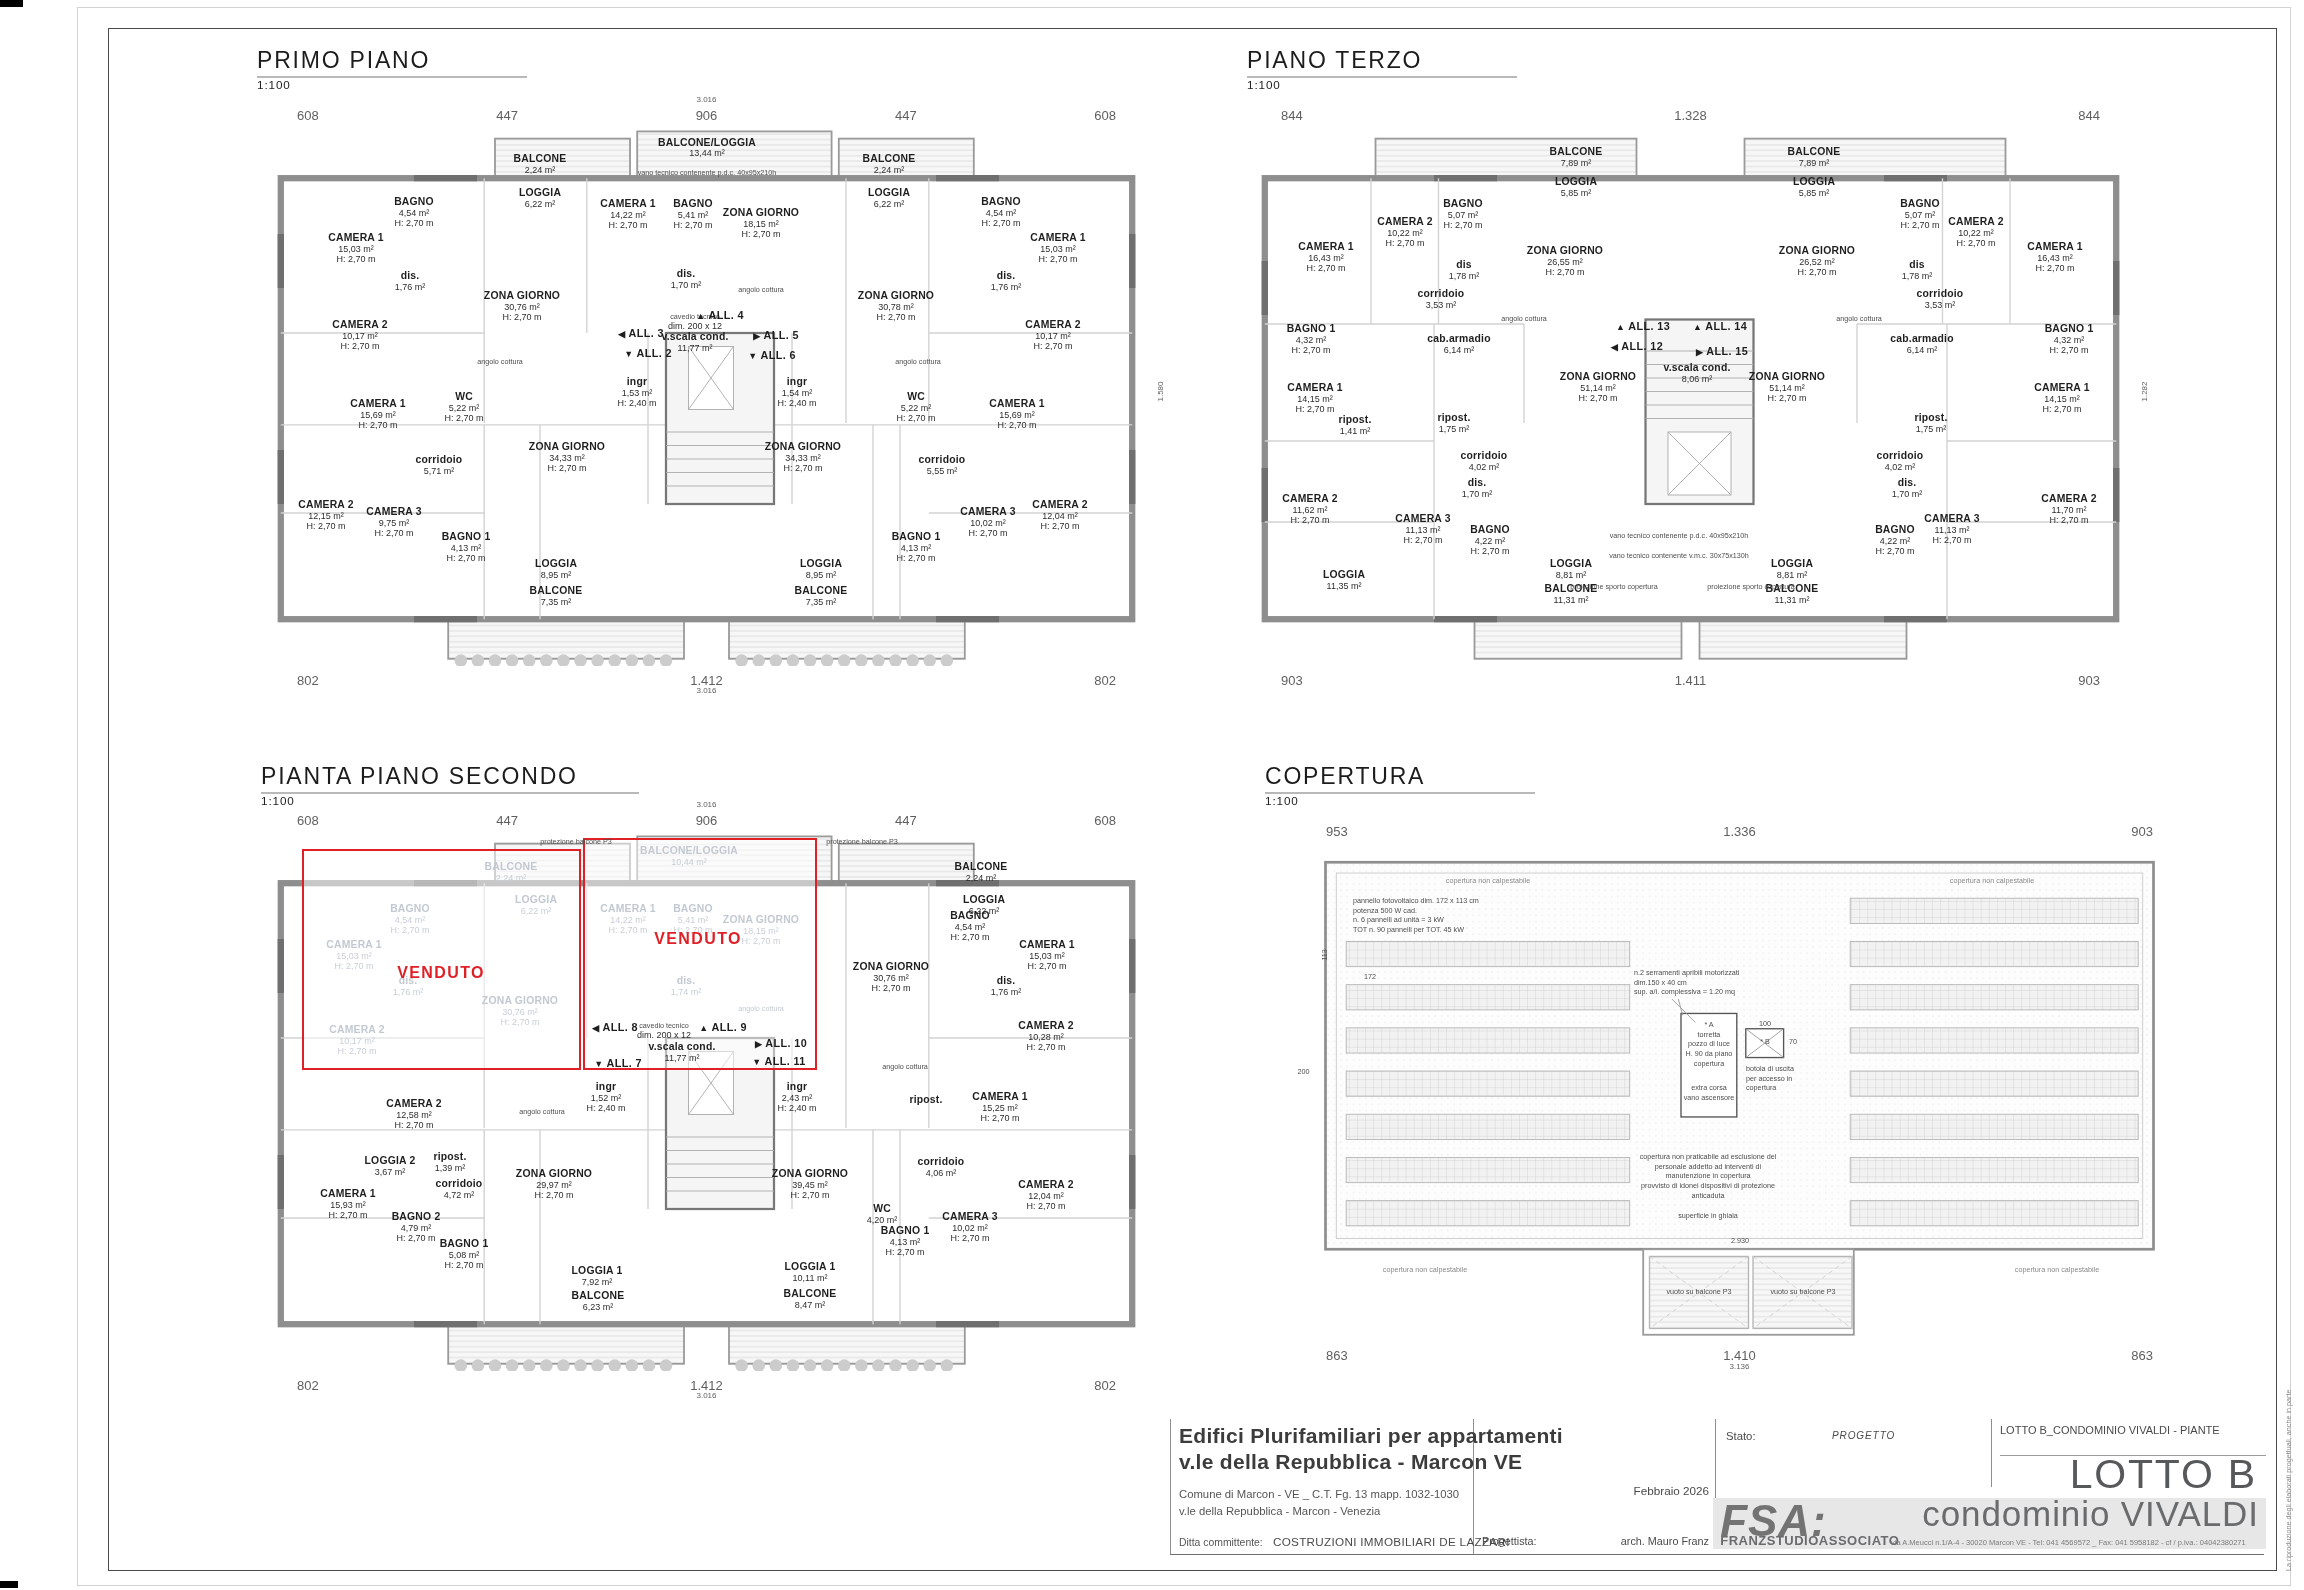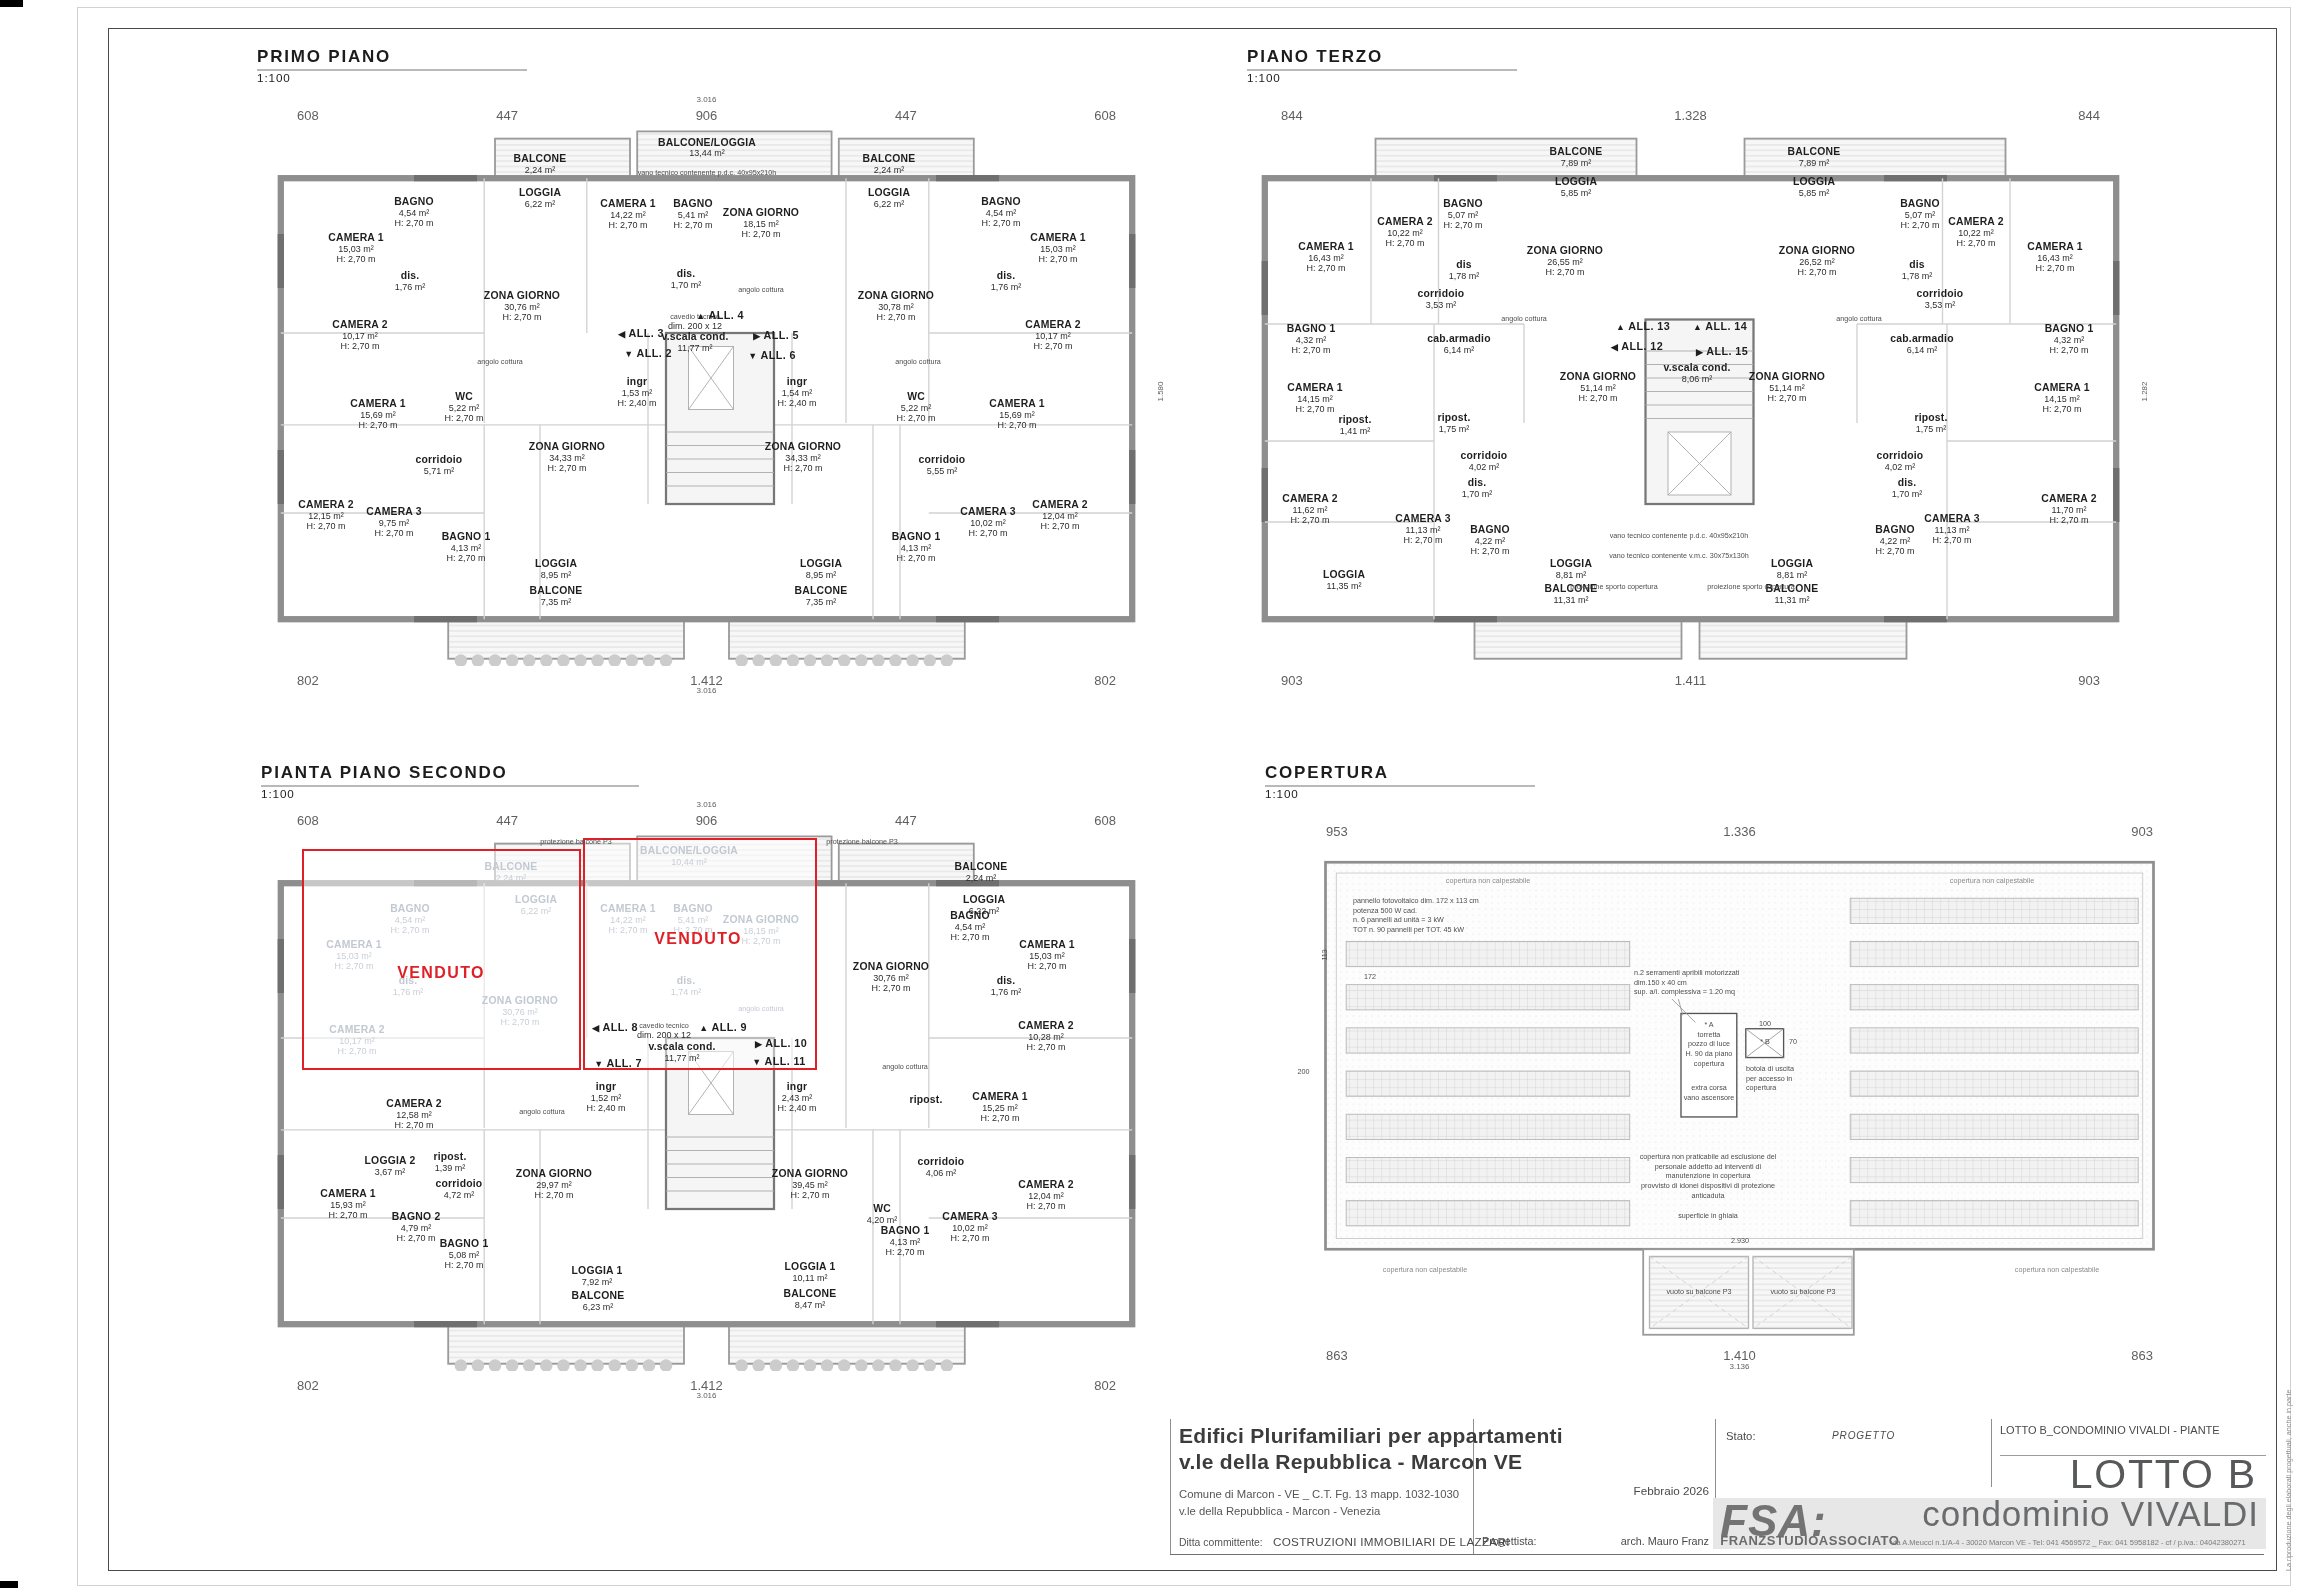--- a/index.html
+++ b/index.html
@@ -3,21 +3,21 @@
 <meta charset="utf-8">
 <style>
   html,body{margin:0;padding:0;background:#fff;}
   body{width:2304px;height:1590px;font-family:"Liberation Sans",sans-serif;position:relative;overflow:hidden;}
   .sheet{position:absolute;inset:0;background:#fff;}
   .frame-outer{position:absolute;left:77px;top:7.2px;right:12.6px;bottom:4.5px;border:0.9px solid #d2d2d2;}
   .frame-inner{position:absolute;left:108px;top:28px;width:2169px;height:1543px;border:1.8px solid #4a4a4a;box-sizing:border-box;}
   .cropmark{position:absolute;background:#000;}
   
   .ptitle{position:absolute;color:#1c1c1c;}
-  .ptitle .t{font-size:17px;font-weight:bold;letter-spacing:1.8px;white-space:nowrap;}
+  .ptitle .t{font-size:23px;font-weight:normal;letter-spacing:1.8px;white-space:nowrap;}
   .ptitle .u{height:1.8px;background:#b9b9b9;margin-top:1.8px;}
   .ptitle .s{font-size:11.7px;letter-spacing:0.9px;margin-top:0.9px;}
   
   .plan{position:absolute;width:873px;height:540px;}
   .plan svg{position:absolute;left:0;top:0;}
   .layer{position:absolute;left:0;top:0;width:100%;height:100%;}
   .room{position:absolute;transform:translate(-50%,-50%);text-align:center;line-height:1.12;white-space:nowrap;color:#1e1e1e;z-index:5;}
   .room .rn{font-weight:bold;font-size:10.4px;letter-spacing:0.2px;}
   .room .ra,.room .rh{font-size:9px;color:#2d2d2d;}
   .room.u .rn{font-size:10.8px;letter-spacing:0.4px;}

